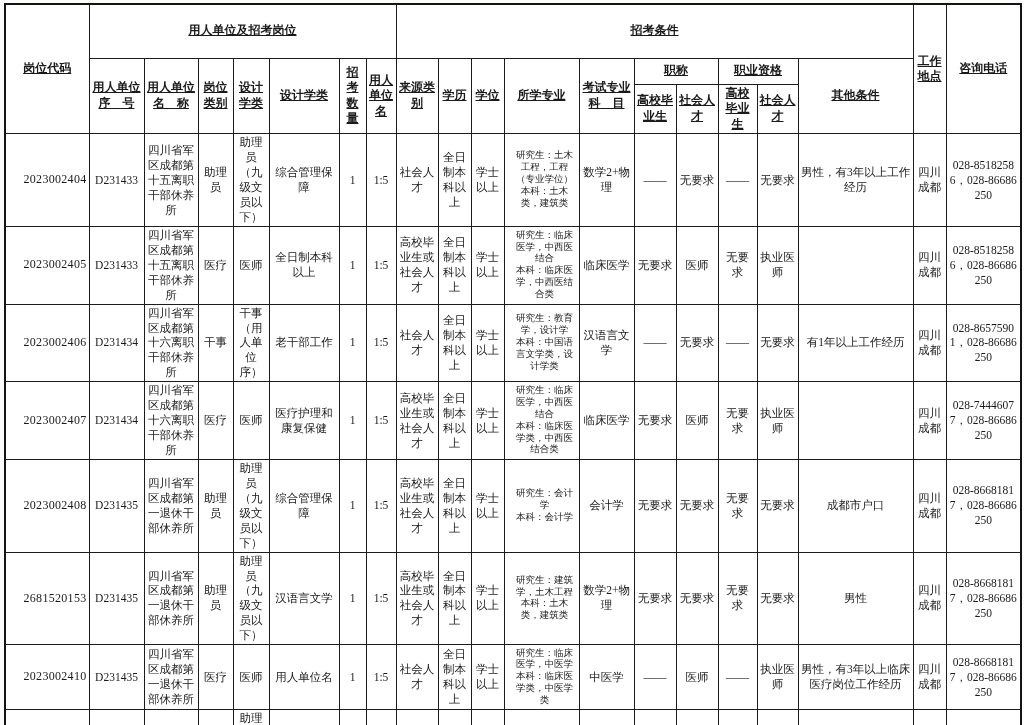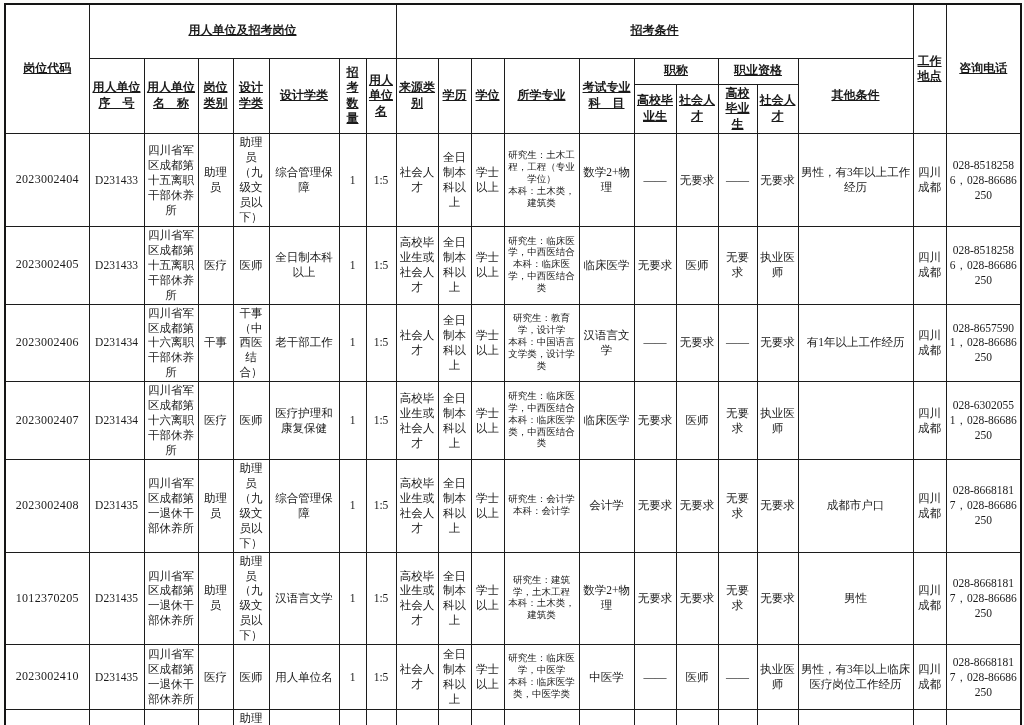--- a/index.html
+++ b/index.html
@@ -22,22 +22,22 @@
     vertical-align:middle;
     padding:1px 2px;
     color:#1a1a1a;
     word-break:break-all;
     white-space:pre-line;
     line-height:1.3;
     overflow:hidden;
   }
   th{font-weight:bold;font-size:12px;text-decoration:underline;}
   td{font-size:11.5px;}
-  td.col-code{font-size:12px;letter-spacing:.3px;}
-  td.col-major{font-size:9.5px;line-height:1.25;}
+  td.col-code{font-size:12px;letter-spacing:.3px;text-align:right;}
+  td.col-major{font-size:9.5px;line-height:1.25;padding-left:8px;}
   td.col-other{text-align:center;}
   tr.h1{height:54px;}
   tr.h2{height:26px;}
   tr.h3{height:38px;}
   tbody tr{height:65px;}
 </style>
 </head>
 <body>
 
 <div class="sheet">
@@ -141,21 +141,21 @@
     <td>执业医师</td>
     <td class="col-other"></td>
     <td>四川成都</td>
     <td>028-85182586，028-86686250</td>
   </tr>
         <tr>
     <td class="col-code">2023002406</td>
     <td>D231434</td>
     <td>四川省军区成都第十六离职干部休养所</td>
     <td>干事</td>
-    <td>干事（中西医结合）</td>
+    <td>干事（用人单位序）</td>
     <td>老干部工作</td>
     <td>1</td>
     <td>1:5</td>
     <td>社会人才</td>
     <td>全日制本科以上</td>
     <td>学士以上</td>
     <td class="col-major">研究生：教育学，设计学
 本科：中国语言文学类，设计学类</td>
     <td>汉语言文学</td>
     <td>——</td>
@@ -180,21 +180,21 @@
     <td>学士以上</td>
     <td class="col-major">研究生：临床医学，中西医结合
 本科：临床医学类，中西医结合类</td>
     <td>临床医学</td>
     <td>无要求</td>
     <td>医师</td>
     <td>无要求</td>
     <td>执业医师</td>
     <td class="col-other"></td>
     <td>四川成都</td>
-    <td>028-63020551，028-86686250</td>
+    <td>028-74446077，028-86686250</td>
   </tr>
         <tr>
     <td class="col-code">2023002408</td>
     <td>D231435</td>
     <td>四川省军区成都第一退休干部休养所</td>
     <td>助理员</td>
     <td>助理员（九级文员以下）</td>
     <td>综合管理保障</td>
     <td>1</td>
     <td>1:5</td>
@@ -206,21 +206,21 @@
     <td>会计学</td>
     <td>无要求</td>
     <td>无要求</td>
     <td>无要求</td>
     <td>无要求</td>
     <td class="col-other">成都市户口</td>
     <td>四川成都</td>
     <td>028-86681817，028-86686250</td>
   </tr>
         <tr>
-    <td class="col-code">1012370205</td>
+    <td class="col-code">2681520153</td>
     <td>D231435</td>
     <td>四川省军区成都第一退休干部休养所</td>
     <td>助理员</td>
     <td>助理员（九级文员以下）</td>
     <td>汉语言文学</td>
     <td>1</td>
     <td>1:5</td>
     <td>高校毕业生或社会人才</td>
     <td>全日制本科以上</td>
     <td>学士以上</td>

